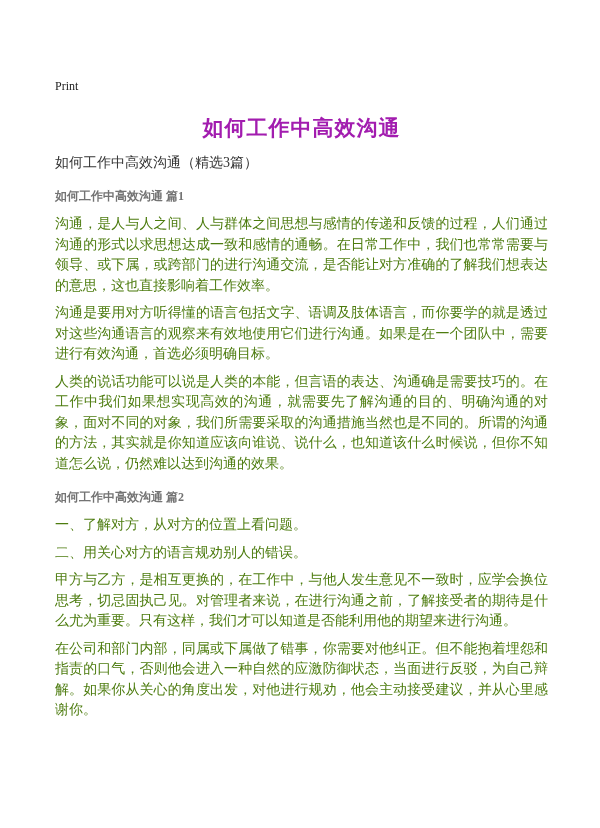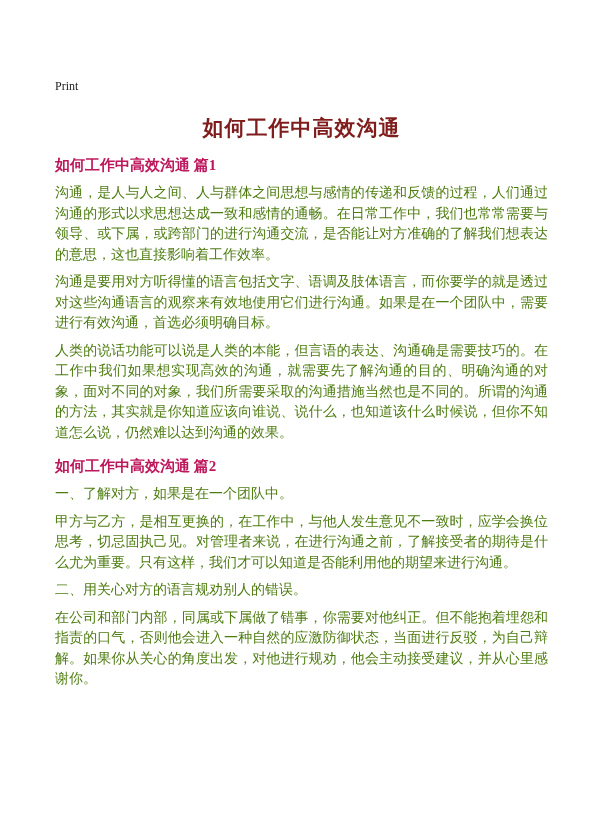--- a/index.html
+++ b/index.html
@@ -27,68 +27,69 @@
     color: #222222;
     cursor: pointer;
     display: inline-block;
     margin-top: 32px;
   }
   h1.doc-title {
     margin: 20px 0 0 0;
     font-size: 21px;
     line-height: 28px;
     font-weight: bold;
-    color: #7f1d1d;
+    color: #a21caf;
     text-align: center;
     letter-spacing: 1px;
   }
   .doc-subtitle {
     margin-top: 11px;
     font-size: 14px;
     line-height: 20px;
     color: #333333;
   }
   h2.section-heading {
     margin: 13px 0 0 0;
-    font-size: 15px;
+    font-size: 12px;
     line-height: 21px;
     font-weight: bold;
-    color: #be185d;
+    color: #737373;
   }
   p.body-paragraph {
     margin: 7px 0 0 0;
     font-size: 14px;
     line-height: 20.5px;
     text-align: justify;
     color: #4d7c0f;
     word-break: break-all;
   }
 </style>
 </head>
 <body>
 
 <div class="page">
 
   <span class="print-link">Print</span>
 
   <h1 class="doc-title">如何工作中高效沟通</h1>
 
+  <div class="doc-subtitle">如何工作中高效沟通（精选3篇）</div>
 
   <h2 class="section-heading">如何工作中高效沟通 篇1</h2>
 
   <p class="body-paragraph">沟通，是人与人之间、人与群体之间思想与感情的传递和反馈的过程，人们通过沟通的形式以求思想达成一致和感情的通畅。在日常工作中，我们也常常需要与领导、或下属，或跨部门的进行沟通交流，是否能让对方准确的了解我们想表达的意思，这也直接影响着工作效率。</p>
 
   <p class="body-paragraph">沟通是要用对方听得懂的语言包括文字、语调及肢体语言，而你要学的就是透过对这些沟通语言的观察来有效地使用它们进行沟通。如果是在一个团队中，需要进行有效沟通，首选必须明确目标。</p>
 
   <p class="body-paragraph">人类的说话功能可以说是人类的本能，但言语的表达、沟通确是需要技巧的。在工作中我们如果想实现高效的沟通，就需要先了解沟通的目的、明确沟通的对象，面对不同的对象，我们所需要采取的沟通措施当然也是不同的。所谓的沟通的方法，其实就是你知道应该向谁说、说什么，也知道该什么时候说，但你不知道怎么说，仍然难以达到沟通的效果。</p>
 
 
   <h2 class="section-heading">如何工作中高效沟通 篇2</h2>
 
-  <p class="body-paragraph">一、了解对方，如果是在一个团队中。</p>
+  <p class="body-paragraph">一、了解对方，从对方的位置上看问题。</p>
+
+  <p class="body-paragraph">二、用关心对方的语言规劝别人的错误。</p>
 
   <p class="body-paragraph">甲方与乙方，是相互更换的，在工作中，与他人发生意见不一致时，应学会换位思考，切忌固执己见。对管理者来说，在进行沟通之前，了解接受者的期待是什么尤为重要。只有这样，我们才可以知道是否能利用他的期望来进行沟通。</p>
-
-  <p class="body-paragraph">二、用关心对方的语言规劝别人的错误。</p>
 
   <p class="body-paragraph">在公司和部门内部，同属或下属做了错事，你需要对他纠正。但不能抱着埋怨和指责的口气，否则他会进入一种自然的应激防御状态，当面进行反驳，为自己辩解。如果你从关心的角度出发，对他进行规劝，他会主动接受建议，并从心里感谢你。</p>
 
 </div>
 
 </body></html>

